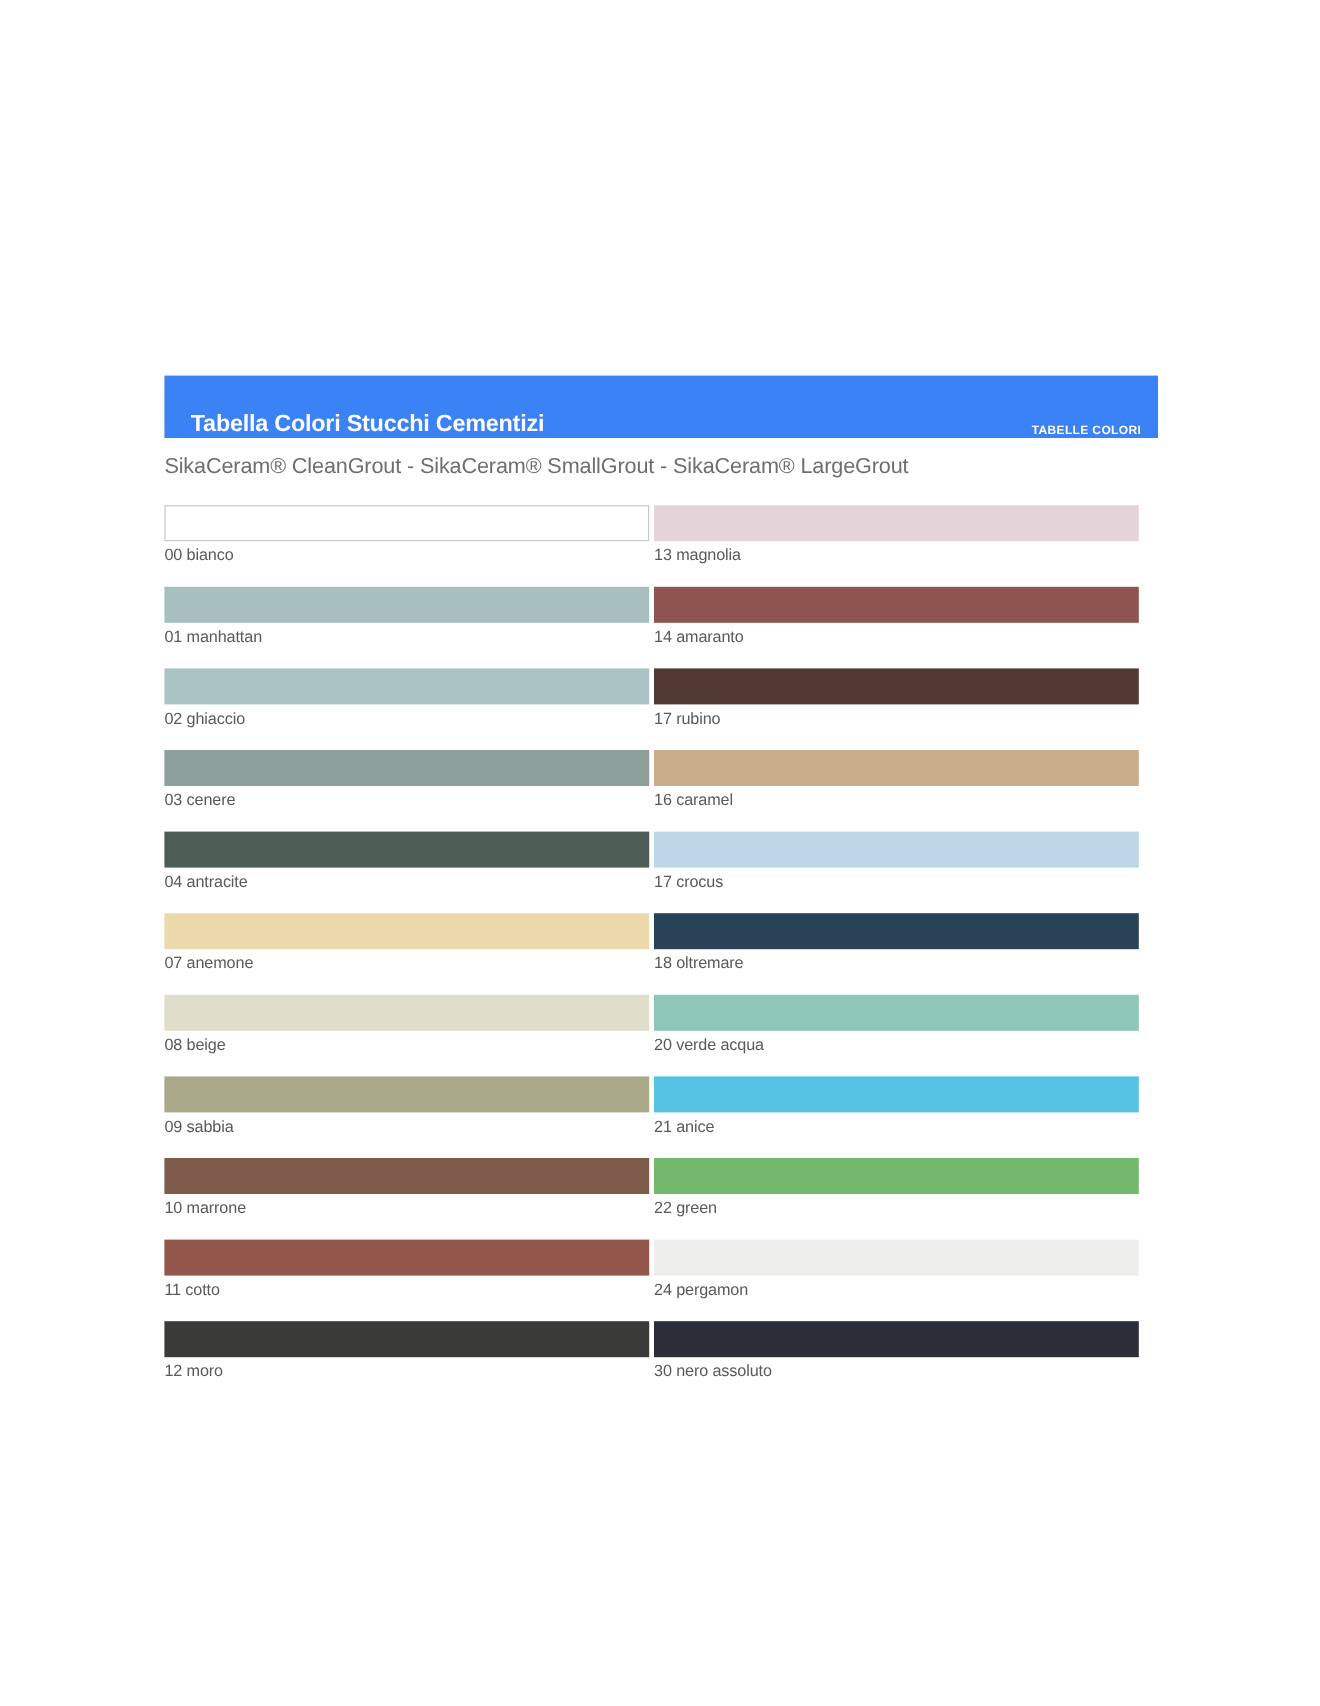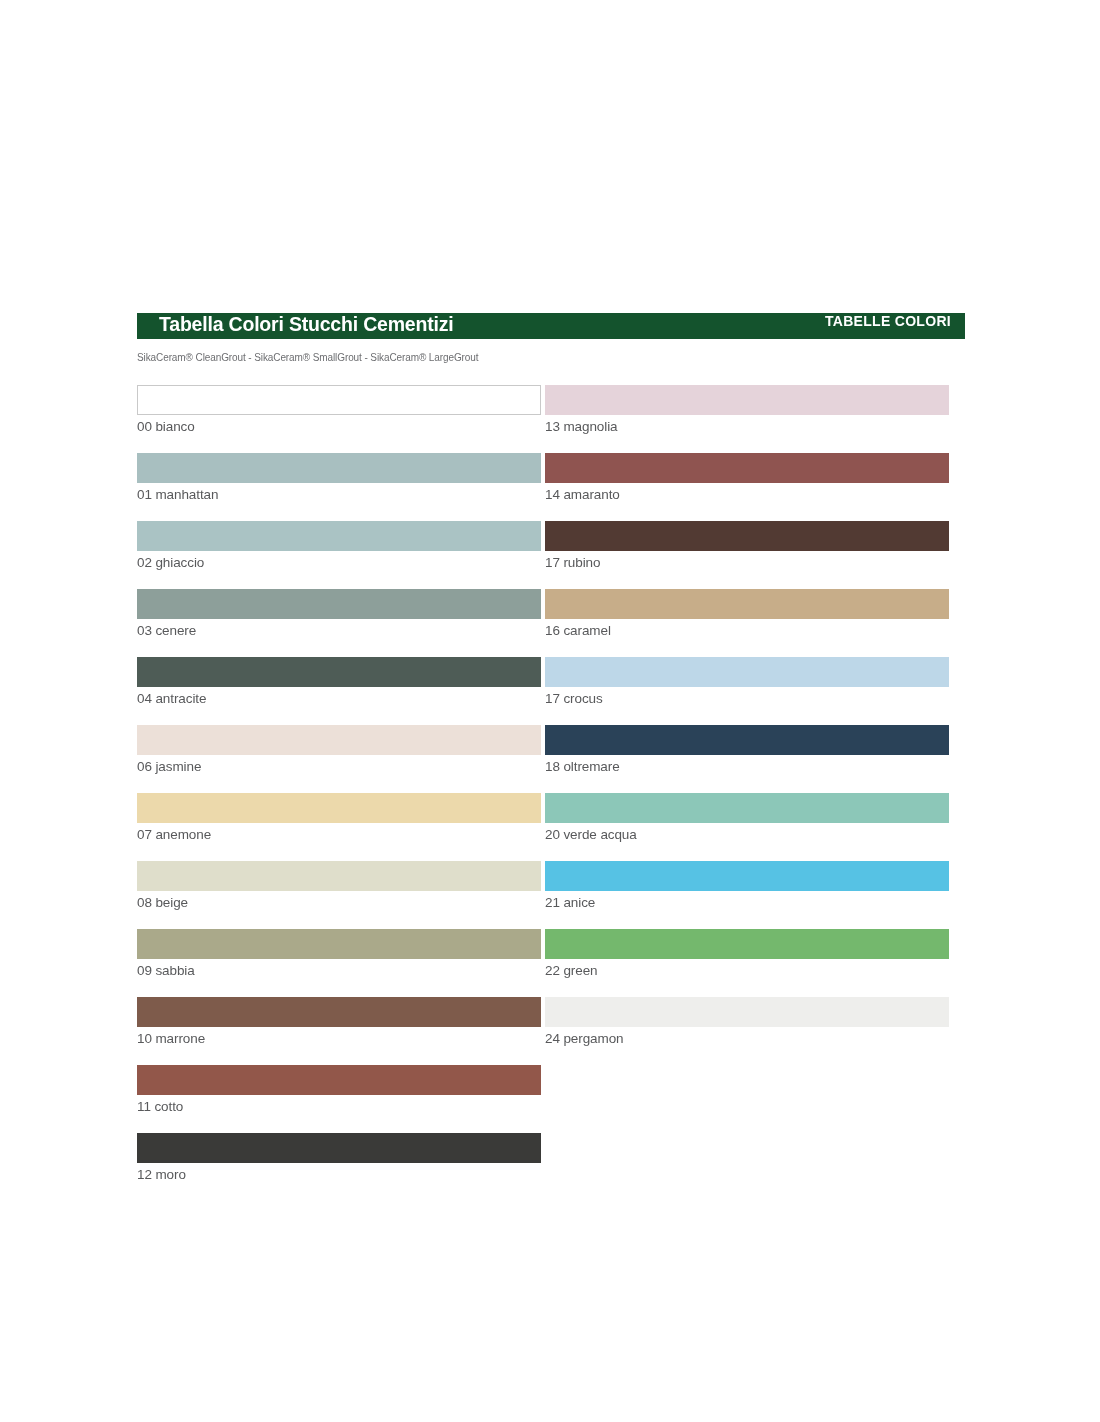--- a/index.html
+++ b/index.html
@@ -17,47 +17,47 @@
 
   #page {
     position: absolute;
     left: 137px;
     top: 313px;
     width: 828px;
   }
 
   
   .title-bar {
-    height: 26px;
-    background: #14532d;
+    height: 52px;
+    background: #3b82f6;
     display: flex;
-    align-items: flex-start;
+    align-items: flex-end;
     justify-content: space-between;
     padding: 0 14px 0 22px;
     box-sizing: border-box;
   }
   .title-bar .main-title {
     color: #ffffff;
     font-size: 19.5px;
     font-weight: bold;
     letter-spacing: -0.2px;
     white-space: nowrap;
   }
   .title-bar .corner-tag {
     color: #ffffff;
-    font-size: 14px;
+    font-size: 10px;
     font-weight: bold;
     letter-spacing: 0.3px;
     white-space: nowrap;
   }
 
   .subtitle {
     margin-top: 13px;
     color: #6d6e71;
-    font-size: 10px;
+    font-size: 18px;
     letter-spacing: -0.1px;
     white-space: nowrap;
   }
 
   
   .grid {
     margin-top: 22px;
     display: flex;
     gap: 4px;
   }
@@ -117,24 +117,20 @@
         </div>
         <div class="swatch-row">
           <div class="swatch" style="background: rgb(141, 159, 154);"></div>
           <div class="swatch-label">03 cenere</div>
         </div>
         <div class="swatch-row">
           <div class="swatch" style="background: rgb(78, 92, 86);"></div>
           <div class="swatch-label">04 antracite</div>
         </div>
         <div class="swatch-row">
-          <div class="swatch" style="background: rgb(236, 224, 216);"></div>
-          <div class="swatch-label">06 jasmine</div>
-        </div>
-        <div class="swatch-row">
           <div class="swatch" style="background: rgb(236, 217, 171);"></div>
           <div class="swatch-label">07 anemone</div>
         </div>
         <div class="swatch-row">
           <div class="swatch" style="background: rgb(223, 222, 203);"></div>
           <div class="swatch-label">08 beige</div>
         </div>
         <div class="swatch-row">
           <div class="swatch" style="background: rgb(170, 169, 138);"></div>
           <div class="swatch-label">09 sabbia</div>
@@ -186,16 +182,20 @@
           <div class="swatch-label">21 anice</div>
         </div>
         <div class="swatch-row">
           <div class="swatch" style="background: rgb(116, 184, 109);"></div>
           <div class="swatch-label">22 green</div>
         </div>
         <div class="swatch-row">
           <div class="swatch" style="background: rgb(238, 238, 236);"></div>
           <div class="swatch-label">24 pergamon</div>
         </div>
+        <div class="swatch-row">
+          <div class="swatch" style="background: rgb(43, 45, 56);"></div>
+          <div class="swatch-label">30 nero assoluto</div>
+        </div>
       </div>
   </div>
 
 </div>
 
 </body></html>

